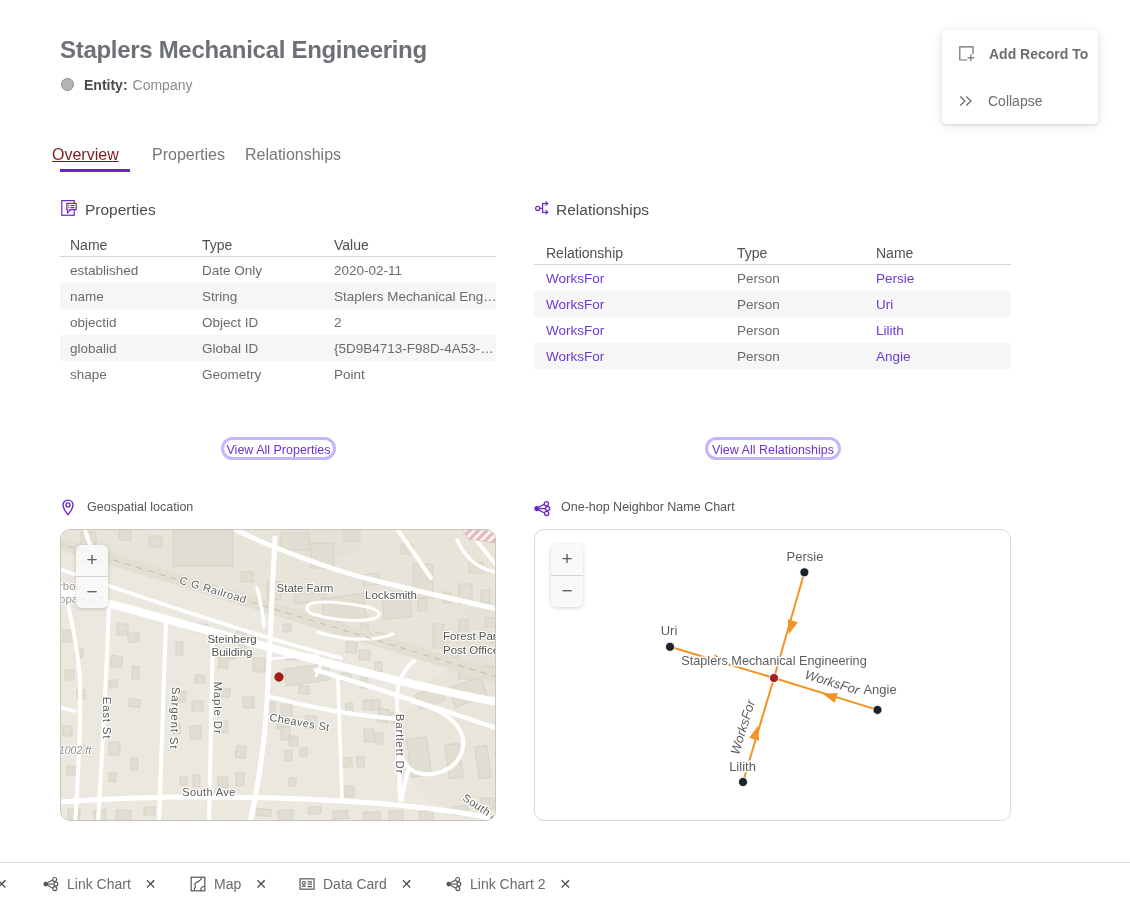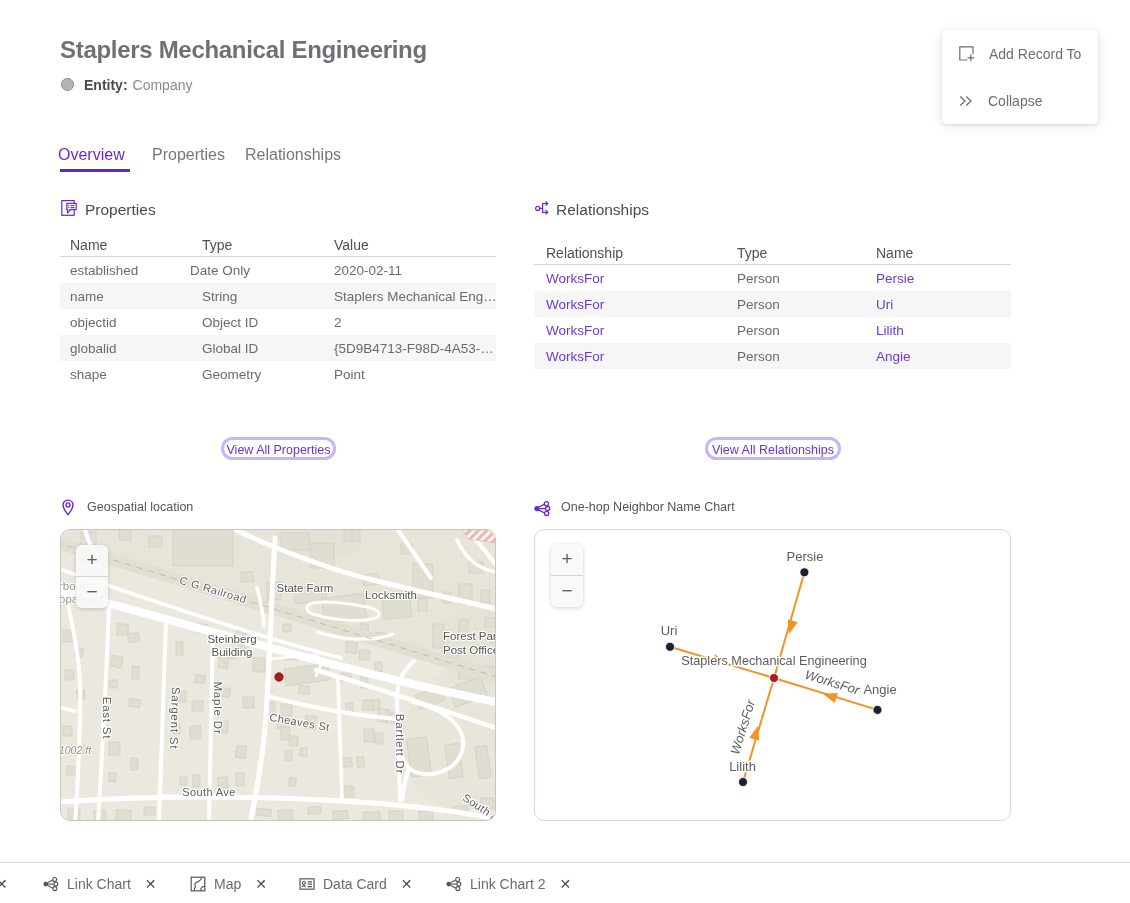--- a/index.html
+++ b/index.html
@@ -29,36 +29,36 @@
 .btab { position:absolute; top:0; height:41px; display:flex; align-items:center; color:#6b6b6b; font-size:14px; white-space:nowrap; }
 .btab svg { margin-right:8px; }
 .bx { font-size:14px; color:#4c4c4c; margin-left:14px; }
 </style>
 </head>
 <body>
 <h1 class="abs title">Staplers Mechanical Engineering</h1>
 <div class="abs entityrow"><span class="dot"></span><b>Entity:</b>Company</div>
 
 <div class="abs menucard">
-  <div class="menuitem" style="top:0;">
+  <div class="menuitem" style="top:0;font-weight:bold;">
     <svg width="17" height="17" viewBox="0 0 17 17" fill="none" stroke="#6e6e6e" stroke-width="1.2">
       <path d="M15 9.2 V1.8 H1.8 V15 H9.2"></path>
       <path d="M12.8 9.5 V16.2 M9.5 12.8 H16.2"></path>
     </svg>
     <span>Add Record To</span>
   </div>
   <div class="menuitem" style="top:47px;">
     <svg width="16" height="16" viewBox="0 0 16 16" fill="none" stroke="#6e6e6e" stroke-width="1.3">
       <path d="M2.2 3.6 L7 8 L2.2 12.4 M8.2 3.6 L13 8 L8.2 12.4"></path>
     </svg>
     <span>Collapse</span>
   </div>
 </div>
 
-<div class="abs tab" style="left:58px; top:146px; color:#6d28d9;">Overview</div>
+<div class="abs tab" style="left:52px; top:146px; color:#7f1d1d;text-decoration:underline;">Overview</div>
 <div class="abs tab" style="left:152px; top:146px; color:#77777c;">Properties</div>
 <div class="abs tab" style="left:245px; top:146px; color:#77777c;">Relationships</div>
 <div class="abs underline"></div>
 
 <div class="abs" style="left:61px; top:200px;">
   <svg width="16" height="16" viewBox="0 0 16 16" fill="none" stroke="#6a28c7" stroke-width="1.2">
     <rect x="0.8" y="0.6" width="12.4" height="14.7"></rect>
     <rect x="5.8" y="3.4" width="9.4" height="6.2" fill="#fff"></rect>
     <path d="M6.5 9.6 L6.5 12.9 L9.8 9.6" fill="#fff"></path>
     <circle cx="7.7" cy="5.5" r="0.7" fill="#6a28c7" stroke="none"></circle>
@@ -78,21 +78,21 @@
 <div class="abs secheader" style="left:556px; top:201px;">Relationships</div>
 
 <div class="abs" style="left:60px; top:231px; width:436px;">
   <div style="height:26px; border-bottom:1px solid #d5d5d5; position:relative;">
     <span class="abs hdr" style="left:10px; top:6px;">Name</span>
     <span class="abs hdr" style="left:142px; top:6px;">Type</span>
     <span class="abs hdr" style="left:274px; top:6px;">Value</span>
   </div>
   <div class="prow" style="height:26px; position:relative;">
     <span class="abs cell" style="left:10px; top:6px;">established</span>
-    <span class="abs cell" style="left:130px; top:6px;">Date Only</span>
+    <span class="abs cell" style="left:142px; top:6px;">Date Only</span>
     <span class="abs cell" style="left:274px; top:6px;">2020-02-11</span>
   </div>
   <div class="prow" style="height:26px; position:relative; background:#f6f6f6;">
     <span class="abs cell" style="left:10px; top:6px;">name</span>
     <span class="abs cell" style="left:142px; top:6px;">String</span>
     <span class="abs cell" style="left:274px; top:6px; white-space:nowrap;">Staplers Mechanical Eng…</span>
   </div>
   <div class="prow" style="height:26px; position:relative;">
     <span class="abs cell" style="left:10px; top:6px;">objectid</span>
     <span class="abs cell" style="left:142px; top:6px;">Object ID</span>

